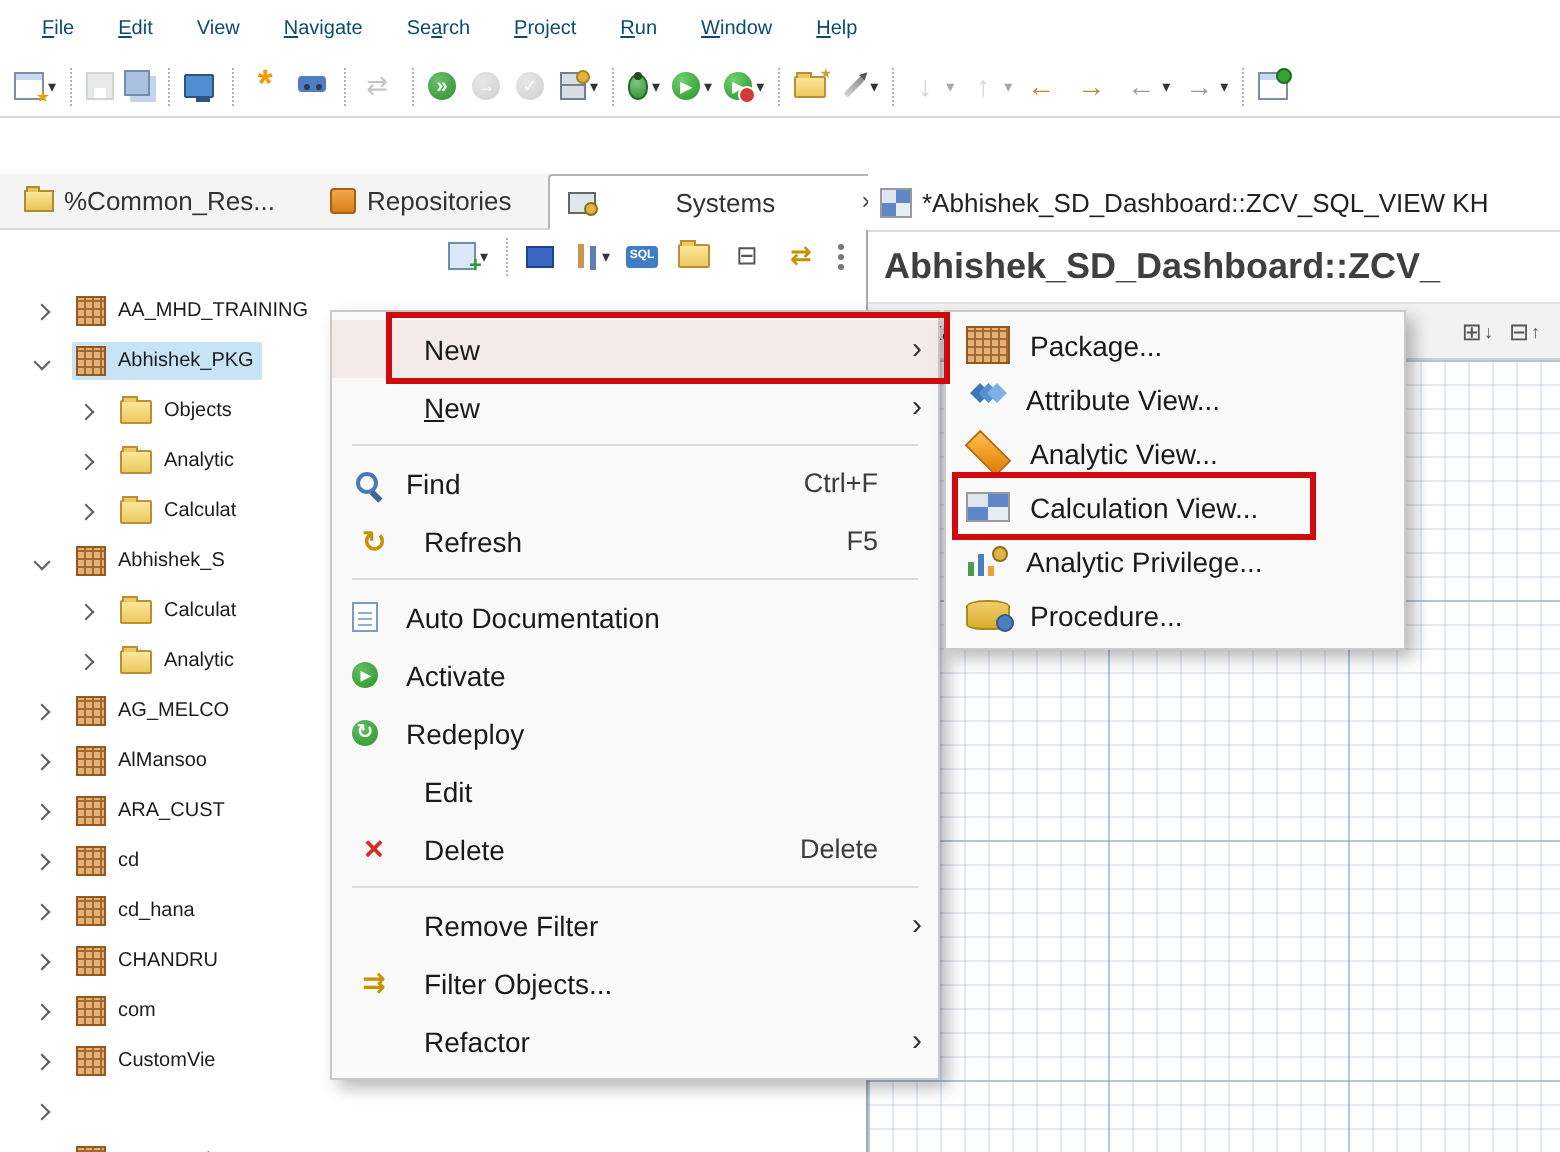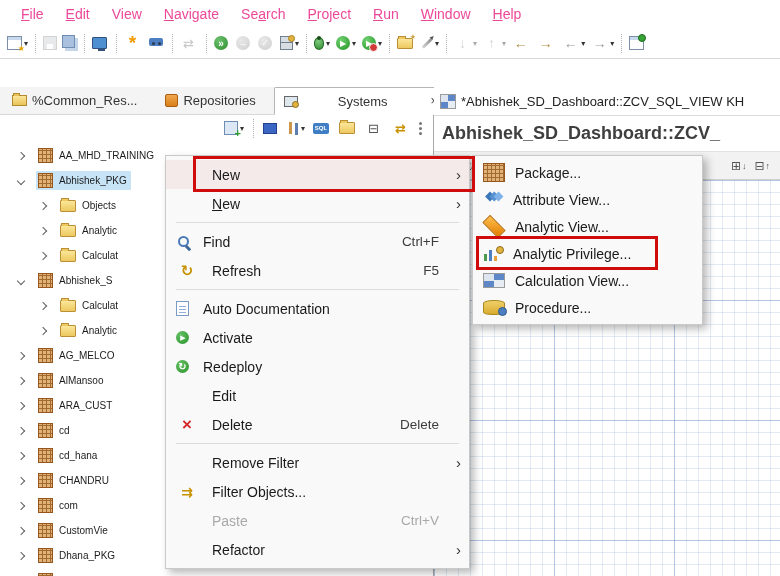--- a/index.html
+++ b/index.html
@@ -4,21 +4,21 @@
 <style>
   html,body{margin:0;padding:0;}
   body{
     width:780px;height:576px;overflow:hidden;position:relative;
     font-family:"Liberation Sans","DejaVu Sans",sans-serif;
     background:#fff;color:#1c1c1c;font-size:13px;
     -webkit-font-smoothing:antialiased;
   }
   
   .menubar{height:28px;display:flex;align-items:center;padding-left:10px;background:#fff;}
-  .mb-item{padding:4px 11px;font-size:14px;color:#ec4899;cursor:default;text-align:right;}
+  .mb-item{padding:4px 11px;font-size:10px;color:#0c4a6e;cursor:default;text-align:right;}
   .mb-item .u{text-decoration:underline;}
   
   .toolbar{height:30px;display:flex;align-items:center;padding:0 4px;background:#fff;border-bottom:1px solid #d9d9d9;}
   .tbtn{display:inline-flex;align-items:center;padding:2px 3px;border-radius:2px;}
   .tbtn .dd{font-size:8px;color:#333;margin-left:2px;}
   .tbtn.tsep{border-left:1px dotted #b0b0b0;height:19px;padding:0;margin:0 4px;border-radius:0;}
   .tbtn.disabled{opacity:.42;filter:grayscale(70%);}
   .tbi{width:17px;height:17px;display:inline-flex;align-items:center;justify-content:center;position:relative;flex:none;}
   
   .tb-new{border:1px solid #7d8ea6;background:#fff;width:13px;height:12px;}
@@ -475,24 +475,20 @@
           </span>
           <span class="row-core">
             <span class="ticon t-package"></span>
             <span class="tlabel">CustomVie</span>
           </span>
         </div>
         <div class="tree-row">
           <span class="chev-wrap">
             <span class="chev chev-right"></span>
           </span>
-          <span class="row-core">
-            <span class="ticon t-package"></span>
-            <span class="tlabel">Dhana_PKG</span>
-          </span>
         </div>
         <div class="tree-row">
           <span class="chev-wrap">
             <span class="chev chev-right"></span>
           </span>
           <span class="row-core">
             <span class="ticon t-package"></span>
             <span class="tlabel">Hana_Train</span>
           </span>
         </div>
@@ -611,26 +607,20 @@
       <span class="mi-label">Remove Filter</span>
       <span class="mi-short"></span>
       <span class="mi-arrow">›</span>
     </div>
     <div class="mi">
       <span class="mi-icon ic-filter"></span>
       <span class="mi-label">Filter Objects...</span>
       <span class="mi-short"></span>
       <span class="mi-arrow"></span>
     </div>
-    <div class="mi disabled">
-      <span class="mi-icon"></span>
-      <span class="mi-label">Paste</span>
-      <span class="mi-short">Ctrl+V</span>
-      <span class="mi-arrow"></span>
-    </div>
     <div class="mi">
       <span class="mi-icon"></span>
       <span class="mi-label">Refactor</span>
       <span class="mi-short"></span>
       <span class="mi-arrow">›</span>
     </div>
 </div>
 
 <div class="menu sub">
   <div class="mi">
@@ -639,27 +629,27 @@
     </div>
     <div class="mi">
       <span class="mi-icon ic-attr"></span>
       <span class="mi-label">Attribute View...</span>
     </div>
     <div class="mi">
       <span class="mi-icon ic-analytic"></span>
       <span class="mi-label">Analytic View...</span>
     </div>
     <div class="mi">
+      <span class="mi-icon ic-calc"></span>
+      <span class="mi-label">Calculation View...</span>
+    </div>
+    <div class="mi">
       <span class="mi-icon ic-priv"></span>
       <span class="mi-label">Analytic Privilege...</span>
     </div>
     <div class="mi">
-      <span class="mi-icon ic-calc"></span>
-      <span class="mi-label">Calculation View...</span>
-    </div>
-    <div class="mi">
       <span class="mi-icon ic-proc"></span>
       <span class="mi-label">Procedure...</span>
     </div>
 </div>
 
 <div class="redbox redbox1"></div>
 <div class="redbox redbox2"></div>
 
 </body></html>

